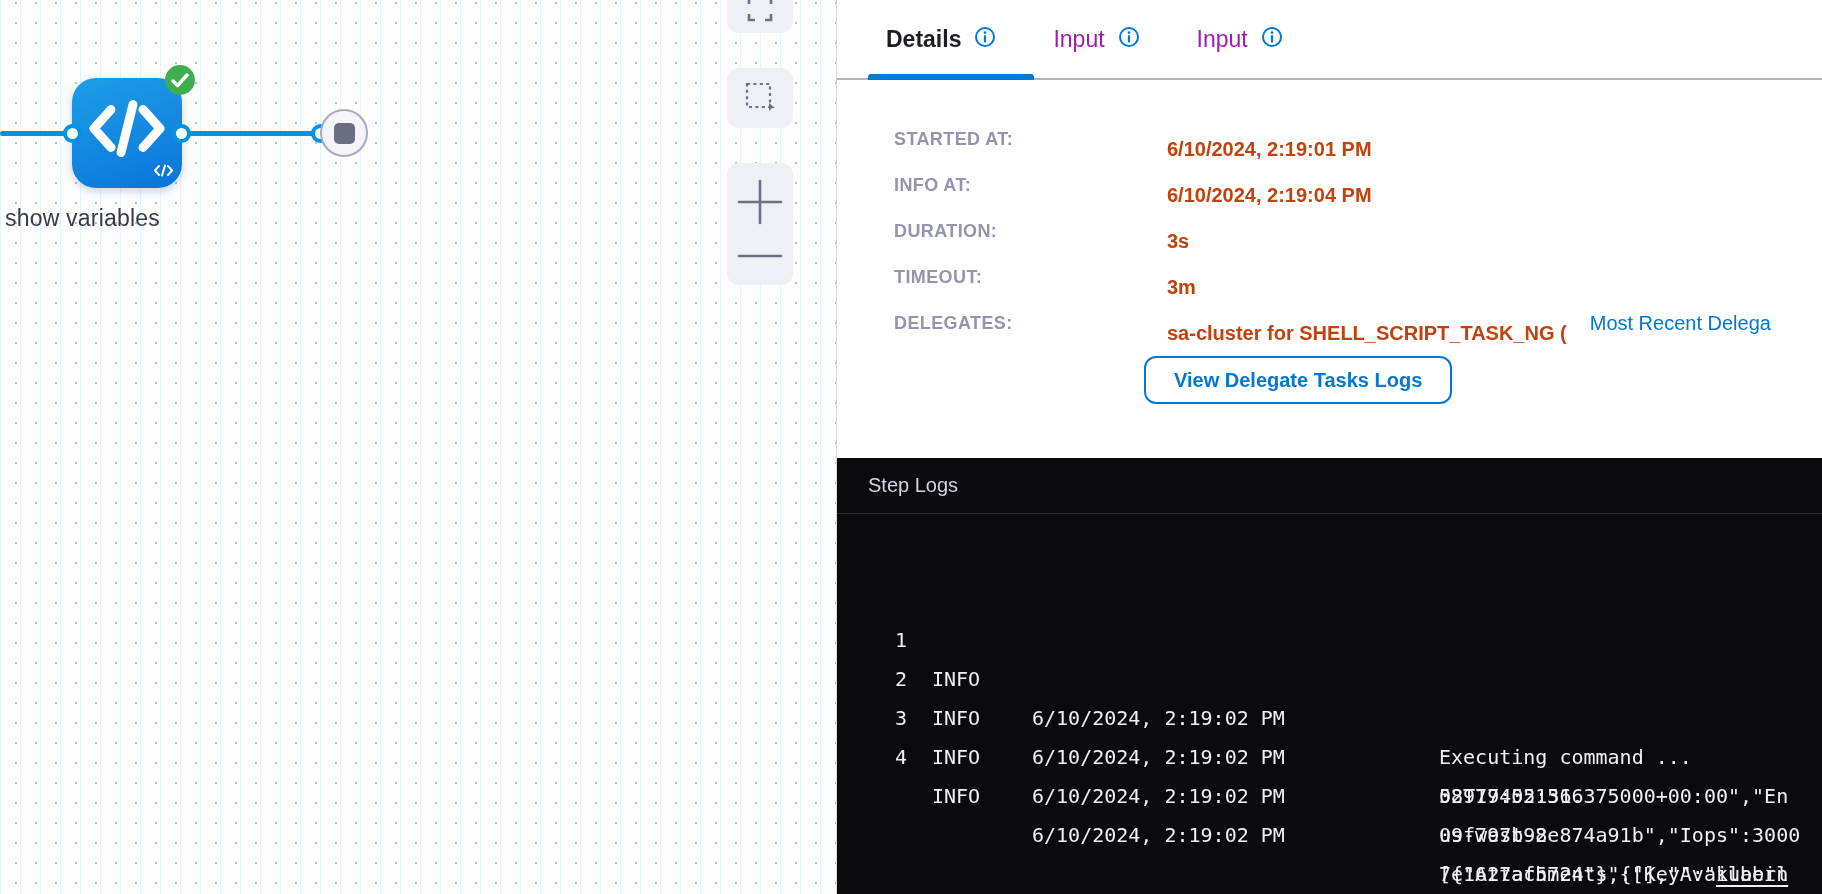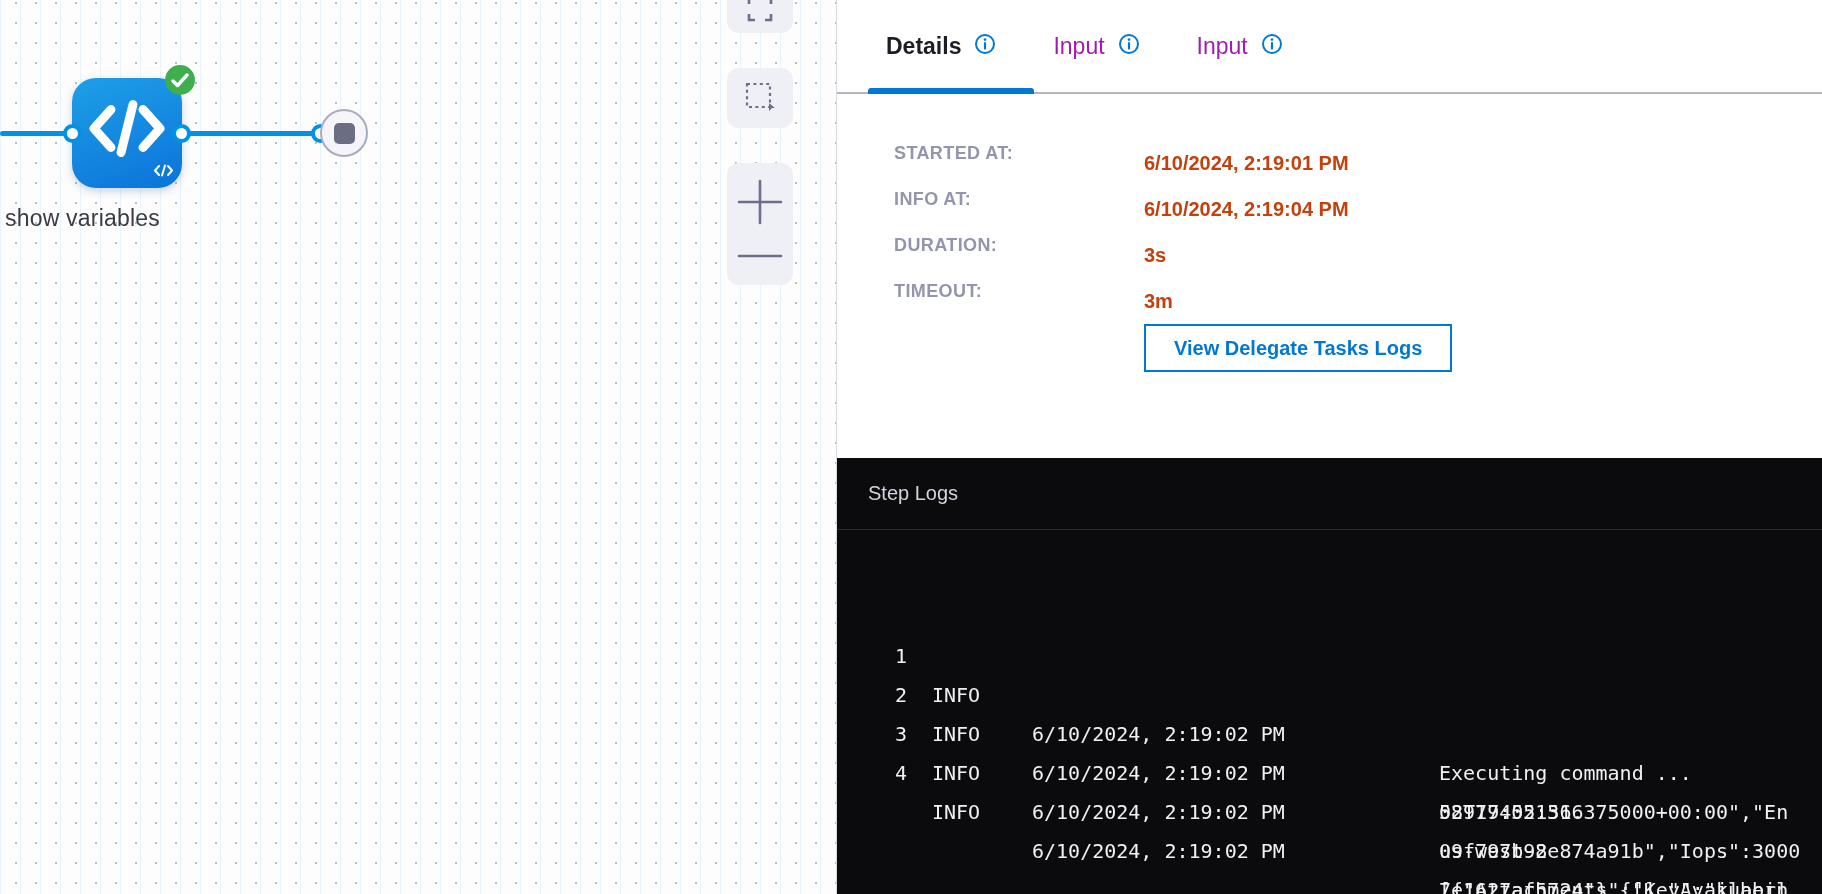--- a/index.html
+++ b/index.html
@@ -56,51 +56,51 @@
   }
   .tool-fit     { top:-30px; height:63px; align-items:flex-end; padding-bottom:7px; }
   .tool-marquee { top:68px;  height:60px; }
   .tool-zoom    { top:163px; height:122px; flex-direction:column; justify-content:space-between; padding:16px 0 22px; }
   
   .panel {
     position:absolute; left:836px; top:0; width:986px; height:894px;
     background:#fff; border-left:1px solid #d9dae0; overflow:hidden;
   }
   .tabs {
-    position:relative; height:94px; display:flex; align-items:center;
+    position:relative; height:80px; display:flex; align-items:center;
     padding-left:49px; border-bottom:2px solid #b4b5c2;
   }
   .tab { display:flex; align-items:center; gap:13px; margin-right:57px; cursor:pointer; }
   .tab-label { font-size:23px; font-weight:400; color:#a21caf; }
   .tab.active .tab-label { font-weight:700; color:#1c1d26; }
   .tab-underline {
     position:absolute; left:31px; bottom:-2px; width:166px; height:6px;
     background:#0278d5; border-radius:3px 3px 0 0;
   }
   .details { padding:36px 0 0 57px; }
-  .detail-row { display:flex; align-items:center; height:46px; white-space:nowrap; overflow:hidden; }
+  .detail-row { display:flex; align-items:center; height:46px; white-space:nowrap; overflow:hidden;gap:23px; }
   .detail-label {
     width:250px; flex:0 0 250px; font-size:18px; font-weight:700;
     color:#9395ad; letter-spacing:.4px;
   }
   .detail-value { font-size:20px; font-weight:700; color:#c2410c;margin-top:20px; }
   .detail-link { font-size:20px; font-weight:500; color:#0278d5; cursor:pointer; }
   .delegate-btn {
     margin:10px 0 0 250px; height:48px; padding:0 28px;
-    background:#fff; border:2px solid #0278d5; border-radius:0;
+    background:#fff; border:2px solid #0278d5; border-radius:12px;
     color:#0278d5; font-family:"Liberation Sans",sans-serif;
     font-size:20px; font-weight:700; cursor:pointer;
   }
   
   .step-logs {
     position:absolute; left:0; top:458px; width:986px; height:436px;
     background:#0b0b0e; overflow:hidden;
   }
   .logs-header {
-    height:72px; display:flex; align-items:center; padding-left:31px;
+    height:56px; display:flex; align-items:center; padding-left:31px;
     border-bottom:1px solid #2b2b33;
   }
   .logs-title { font-size:20px; color:#d2d3dd; }
   .log-lines { padding-top:68px; }
   .log-line {
     position:relative; height:39px;
     font-family:"DejaVu Sans Mono", monospace; font-size:20px;
     line-height:39px; color:#eef0f3; white-space:pre;
   }
   .log-num  { position:absolute; left:0;   width:70px; text-align:right; }
@@ -229,20 +229,25 @@
         <span class="detail-value">6/10/2024, 2:19:04 PM</span>
       </div>
       <div class="detail-row">
         <span class="detail-label">DURATION:</span>
         <span class="detail-value">3s</span>
       </div>
       <div class="detail-row">
         <span class="detail-label">TIMEOUT:</span>
         <span class="detail-value">3m</span>
       </div>
+      <div class="detail-row">
+        <span class="detail-label">DELEGATES:</span>
+        <span class="detail-value">sa-cluster for SHELL_SCRIPT_TASK_NG (</span>
+        <span class="detail-link">Most Recent Delega</span>
+      </div>
       <button class="delegate-btn">View Delegate Tasks Logs</button>
     </div>
 
     <div class="step-logs">
       <div class="logs-header">
         <span class="logs-title">Step Logs</span>
       </div>
       <div class="log-lines">
         <div class="log-line">
           <span class="log-num">1</span>

